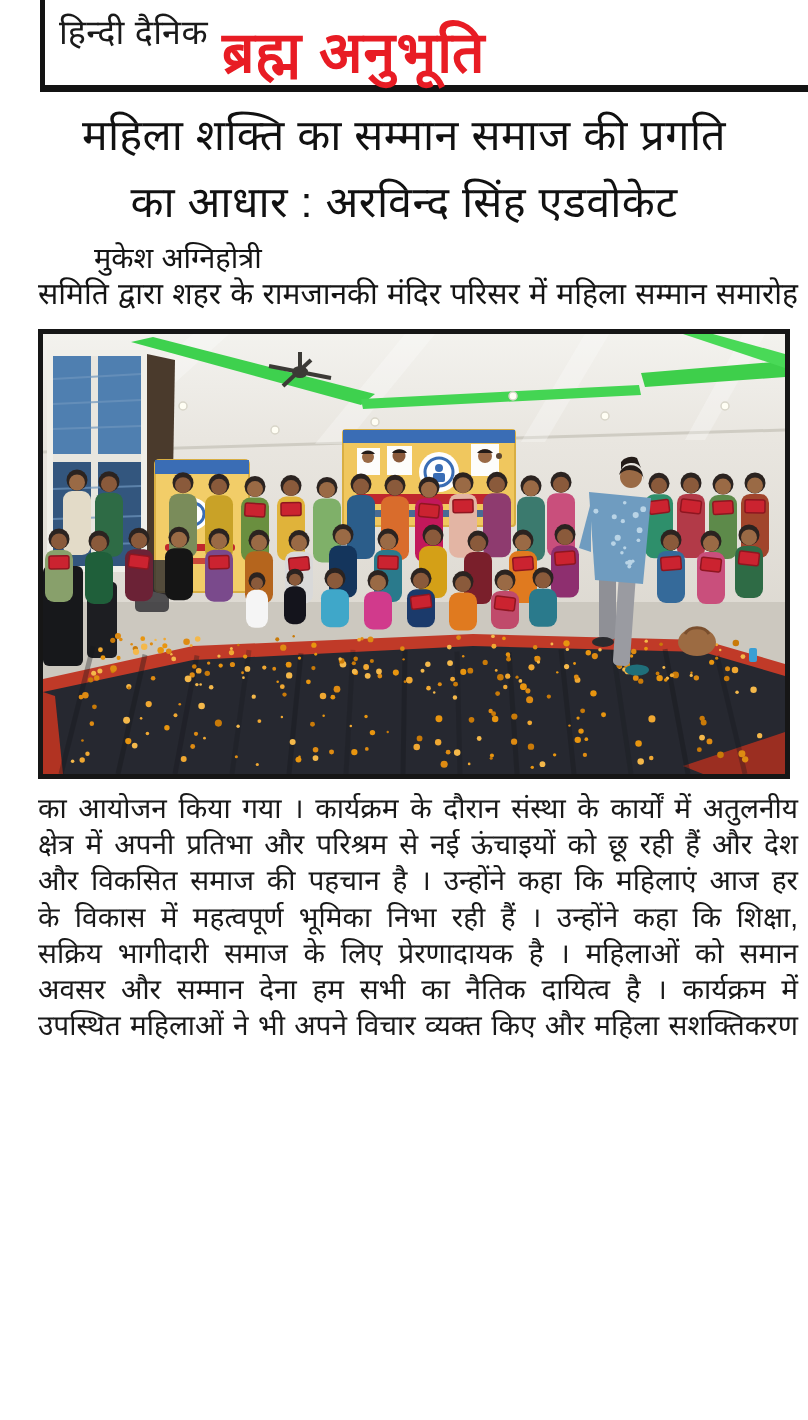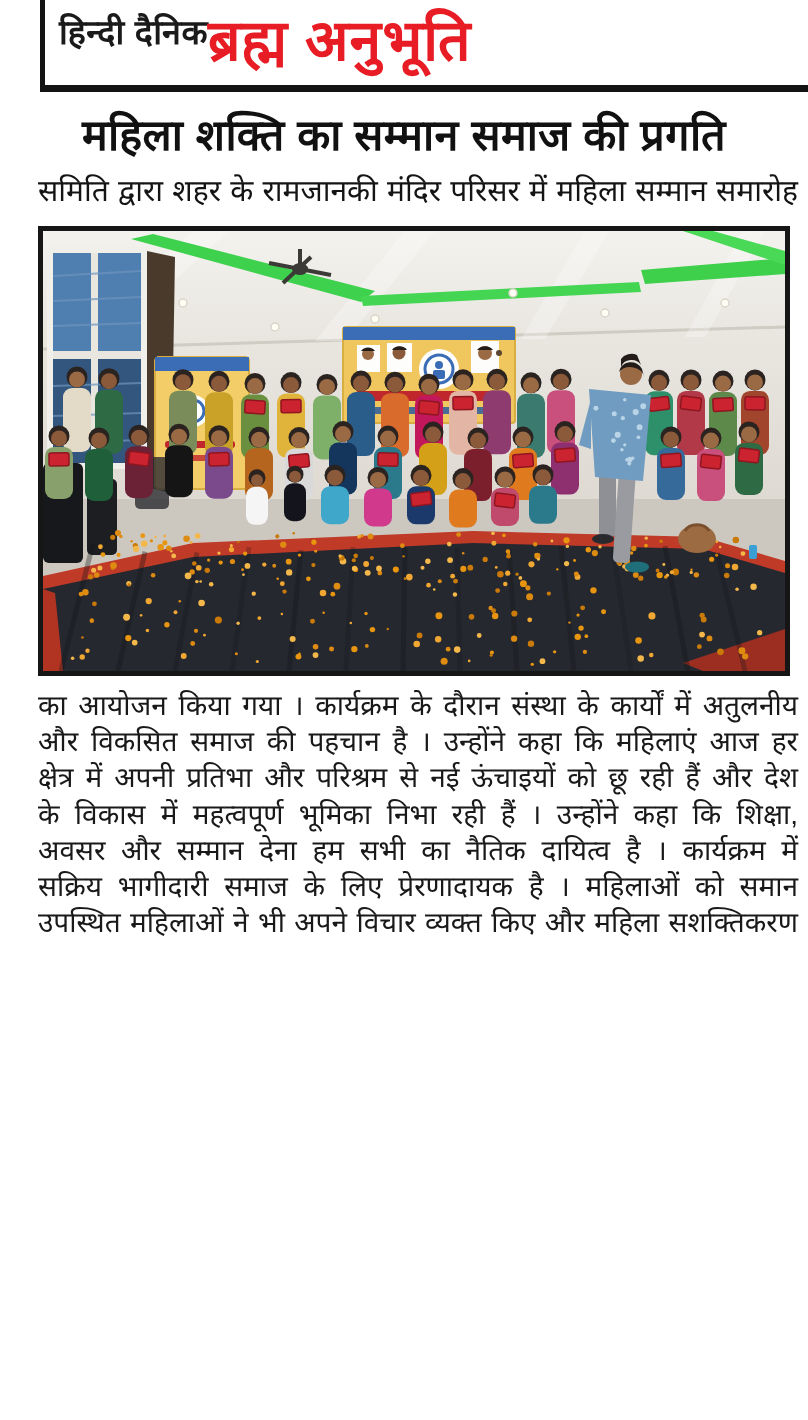--- a/index.html
+++ b/index.html
@@ -17,38 +17,39 @@
     margin-left:40px;
     height:85px;
     border-left:5px solid #131313;
     border-bottom:7px solid #131313;
     display:flex;
     align-items:flex-start;
     white-space:nowrap;
   }
   .masthead-label{
     font-size:34px;
-    font-weight:700;
+    font-weight:400;
     color:#1a1a1a;
     margin:8px 0 15px 14px;
     letter-spacing:0.5px;
   }
   .masthead-title{
     font-size:57px;
     font-weight:800;
+    margin-left:14px;
     position:relative;
-    top:12px;
+    top:24px;
     letter-spacing:1px;
     line-height:1;
   }
   
   .headline{
     padding:10px 6px 4px 6px;
     text-align:center;
-    font-weight:700;
+    font-weight:400;
     color:#111;
   }
   .headline-line{
     font-size:43px;
     line-height:67px;
     letter-spacing:0.5px;
   }
   
   .text-col{padding:0 10px 0 38px;}
   .byline{
@@ -87,24 +88,26 @@
 
 <div class="page">
 
   <div class="masthead">
     <span class="masthead-label">हिन्दी दैनिक</span>
     <span class="masthead-title" id="masthead-title" style="color: rgb(232, 28, 36);">ब्रह्म अनुभूति</span>
   </div>
 
   <div class="headline">
     <div class="headline-line">महिला शक्ति का सम्मान समाज की प्रगति</div>
+    <div class="headline-line">का आधार : अरविन्द सिंह एडवोकेट</div>
   </div>
 
   <div class="text-col">
 
+    <div class="byline">मुकेश अग्निहोत्री</div>
     <div class="lead-line">समिति द्वारा शहर के रामजानकी मंदिर परिसर में महिला सम्मान समारोह</div>
   </div>
 
   <figure class="photo-frame" style="margin-top:18px">
     <svg id="photo-svg" width="742" height="440" viewBox="0 0 742 440" role="img">
 
       <defs>
         <linearGradient id="wallg" x1="0" y1="0" x2="0" y2="1">
           <stop offset="0" stop-color="#f3f2ee"></stop>
           <stop offset="0.35" stop-color="#e9e6e0"></stop>
@@ -764,22 +767,22 @@
           </g>
         <circle cx="588" cy="143" r="11" fill="#9a6a45"></circle>
         <path d="M576,141 a12,11 0 0 1 23,-3 l2,8 a14,12 0 0 0 -25,-5 z" fill="#241c18"></path>
         <path d="M578,136 a11,10 0 0 1 20,-2 l-4,-10 a12,10 0 0 0 -16,4 z" fill="#241c18"></path>
       </g>
     </svg>
   </figure>
 
   <div class="text-col article-body">
     <div class="bl">का आयोजन किया गया । कार्यक्रम के दौरान संस्था के कार्यों में अतुलनीय</div>
+    <div class="bl">क्षेत्र में अपनी प्रतिभा और परिश्रम से नई ऊंचाइयों को छू रही हैं और देश</div>
     <div class="bl">और विकसित समाज की पहचान है । उन्होंने कहा कि महिलाएं आज हर</div>
-    <div class="bl">क्षेत्र में अपनी प्रतिभा और परिश्रम से नई ऊंचाइयों को छू रही हैं और देश</div>
     <div class="bl">के विकास में महत्वपूर्ण भूमिका निभा रही हैं । उन्होंने कहा कि शिक्षा,</div>
+    <div class="bl">सक्रिय भागीदारी समाज के लिए प्रेरणादायक है । महिलाओं को समान</div>
     <div class="bl">अवसर और सम्मान देना हम सभी का नैतिक दायित्व है । कार्यक्रम में</div>
-    <div class="bl">सक्रिय भागीदारी समाज के लिए प्रेरणादायक है । महिलाओं को समान</div>
     <div class="bl">उपस्थित महिलाओं ने भी अपने विचार व्यक्त किए और महिला सशक्तिकरण</div>
 
   </div>
 
 </div>
 
 </body></html>

